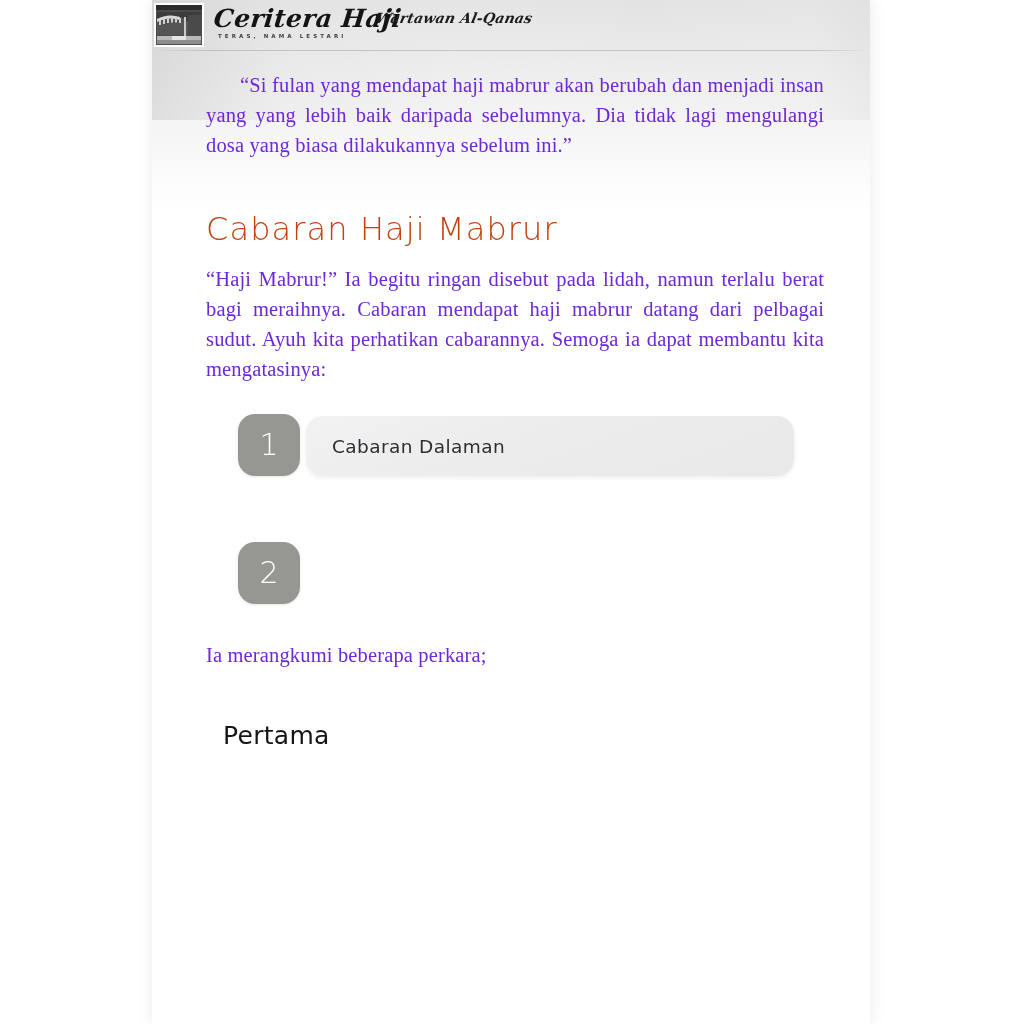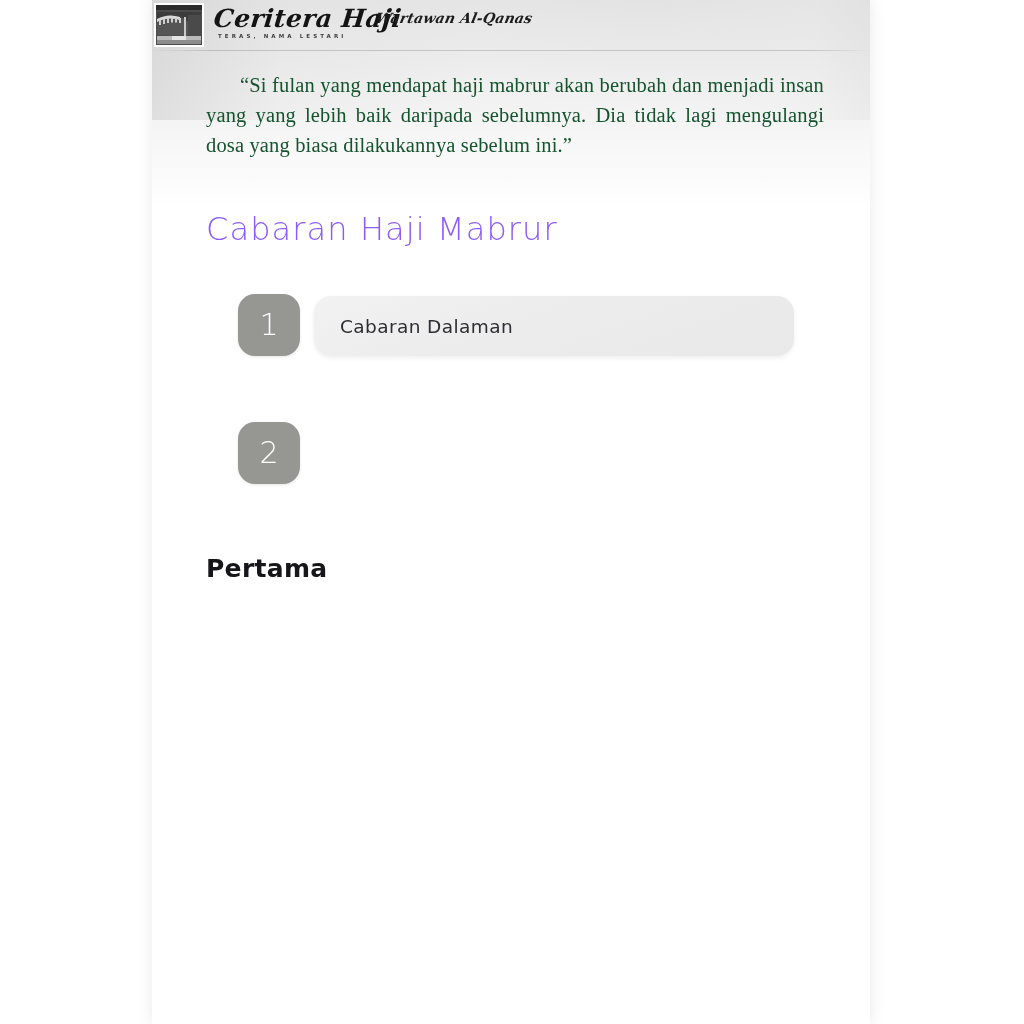--- a/index.html
+++ b/index.html
@@ -146,48 +146,48 @@
     left: 54px;
     top: 70px;
     width: 618px;
   }
 
   p.body-text {
     margin: 0;
     font-family: "Liberation Serif", serif;
     font-size: 20.5px;
     line-height: 30px;
-    color: #14532d;
+    color: #6d28d9;
     text-align: justify;
     letter-spacing: 0.15px;
   }
 
   p.body-text.indent { text-indent: 34px; }
 
   .gap-quote   { height: 50px; }
   .gap-h2      { height: 16px; }
   .gap-before-box { height: 30px; }
   .gap-after-box  { height: 30px; }
   .gap-before-h3  { height: 34px; }
   .gap-after-h3   { height: 16px; }
 
   h2.section-title {
     margin: 0;
     font-family: "DejaVu Sans", sans-serif;
     font-weight: 300;
     font-size: 32px;
     line-height: 38px;
     letter-spacing: 1.1px;
-    color: #8b5cf6;
+    color: #c2410c;
   }
 
   h3.sub-title {
-    margin: 0;
-    font-family: "DejaVu Sans", sans-serif;
-    font-weight: 700;
+    margin: 17px;
+    font-family: "DejaVu Sans", sans-serif;
+    font-weight: 400;
     font-size: 25px;
     line-height: 30px;
     letter-spacing: 0.3px;
     color: #15151a;
   }
 
   
   .callout {
     position: relative;
     height: 68px;
@@ -213,21 +213,21 @@
   .callout-badge-num {
     font-family: "DejaVu Sans", sans-serif;
     font-weight: 300;
     font-size: 30px;
     color: #ffffff;
     line-height: 1;
   }
 
   .callout-bar {
     position: absolute;
-    left: 76px;
+    left: 68px;
     top: 2px;
     right: 0;
     height: 60px;
     border-radius: 17px;
     background: linear-gradient(160deg, #f2f2f2 0%, #ececec 45%, #e9e9e9 100%);
     box-shadow: 0 2px 5px rgba(0,0,0,0.07);
     display: flex;
     align-items: center;
   }
 
@@ -287,20 +287,21 @@
     <div class="content">
 
       <p class="body-text indent">“Si fulan yang mendapat haji mabrur akan berubah dan menjadi insan yang yang lebih baik daripada sebelumnya. Dia tidak lagi mengulangi dosa yang biasa dilakukannya sebelum ini.”</p>
 
       <div class="gap-quote"></div>
 
       <h2 class="section-title">Cabaran Haji Mabrur</h2>
 
       <div class="gap-h2"></div>
 
+      <p class="body-text">“Haji Mabrur!” Ia begitu ringan disebut pada lidah, namun terlalu berat bagi meraihnya. Cabaran mendapat haji mabrur datang dari pelbagai sudut. Ayuh kita perhatikan cabarannya. Semoga ia dapat membantu kita mengatasinya:</p>
 
       <div class="gap-before-box"></div>
 
       <div class="callout">
         <div class="callout-badge">
           <span class="callout-badge-num">1</span>
         </div>
         <div class="callout-bar">
           <span class="callout-label">Cabaran Dalaman</span>
         </div>
@@ -312,20 +313,21 @@
       <div class="gap-before-box"></div>
 
       <div class="callout">
         <div class="callout-badge">
           <span class="callout-badge-num">2</span>
         </div>
       </div>
 
       <div class="gap-after-box"></div>
 
+      <p class="body-text">Ia merangkumi beberapa perkara;</p>
 
       <div class="gap-before-h3"></div>
 
       <h3 class="sub-title">Pertama</h3>
 
       <div class="gap-after-h3"></div>
 
 
     </div>
   </div>

